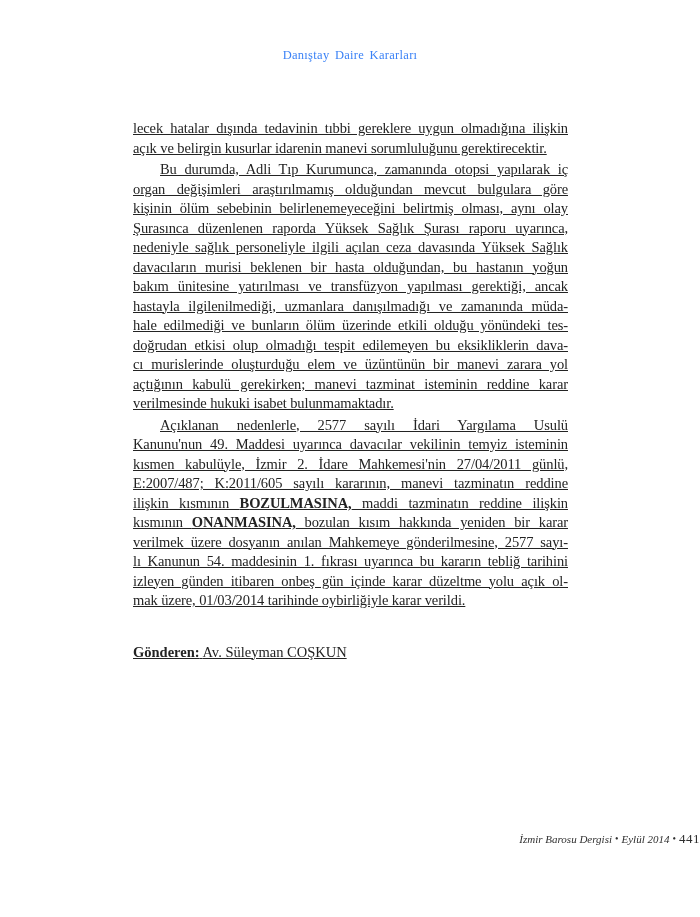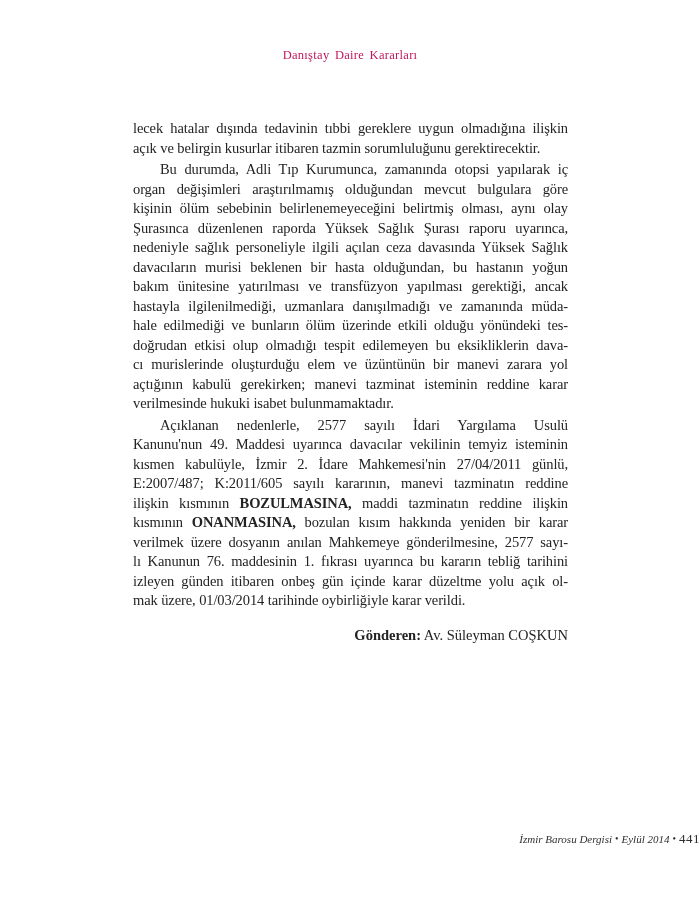--- a/index.html
+++ b/index.html
@@ -18,27 +18,28 @@
   }
   .running-header {
     position: absolute;
     top: 48px;
     left: 0;
     width: 100%;
     text-align: center;
     font-size: 12.5px;
     letter-spacing: 0.3px;
     word-spacing: 2px;
-    color: #be185d;
+    color: #3b82f6;
   }
   .content {
     position: absolute;
     top: 119px;
     left: 133px;
     width: 435px;
+    text-decoration: underline;
   }
   .para + .para {
     margin-top: 2px;
   }
   .line {
     font-size: 14.5px;
     line-height: 19.5px;
     height: 19.5px;
     letter-spacing: -0.1px;
     text-align: justify;
@@ -49,24 +50,23 @@
   .line.last {
     text-align-last: left;
   }
   .para.indent .line:first-child {
     padding-left: 27px;
   }
   .b {
     font-weight: bold;
   }
   .signature {
-    margin-top: 15px;
+    margin-top: 32px;
     font-size: 14.5px;
     line-height: 19.5px;
-    text-align: right;
   }
   .footer {
     position: absolute;
     top: 831px;
     left: 0;
     width: 100%;
     text-align: right;
     font-size: 11px;
     color: #2e2e2e;
   }
@@ -90,21 +90,21 @@
 
 <div class="page">
 
   <div class="running-header">Danıştay Daire Kararları</div>
 
   <div class="content">
 
     <div>
         <div class="para">
           <div class="line">lecek hatalar dışında tedavinin tıbbi gereklere uygun olmadığına ilişkin</div>
-          <div class="line last">açık ve belirgin kusurlar itibaren tazmin sorumluluğunu gerektirecektir.</div>
+          <div class="line last">açık ve belirgin kusurlar idarenin manevi sorumluluğunu gerektirecektir.</div>
         </div>
         <div class="para indent">
           <div class="line">Bu durumda, Adli Tıp Kurumunca, zamanında otopsi yapılarak iç</div>
           <div class="line">organ değişimleri araştırılmamış olduğundan mevcut bulgulara göre</div>
           <div class="line">kişinin ölüm sebebinin belirlenemeyeceğini belirtmiş olması, aynı olay</div>
           <div class="line">Şurasınca düzenlenen raporda Yüksek Sağlık Şurası raporu uyarınca,</div>
           <div class="line">nedeniyle sağlık personeliyle ilgili açılan ceza davasında Yüksek Sağlık</div>
           <div class="line">davacıların murisi beklenen bir hasta olduğundan, bu hastanın yoğun</div>
           <div class="line">bakım ünitesine yatırılması ve transfüzyon yapılması gerektiği, ancak</div>
           <div class="line">hastayla ilgilenilmediği, uzmanlara danışılmadığı ve zamanında müda-</div>
@@ -115,21 +115,21 @@
           <div class="line last">verilmesinde hukuki isabet bulunmamaktadır.</div>
         </div>
         <div class="para indent">
           <div class="line">Açıklanan nedenlerle, 2577 sayılı İdari Yargılama Usulü</div>
           <div class="line">Kanunu'nun 49. Maddesi uyarınca davacılar vekilinin temyiz isteminin</div>
           <div class="line">kısmen kabulüyle, İzmir 2. İdare Mahkemesi'nin 27/04/2011 günlü,</div>
           <div class="line">E:2007/487; K:2011/605 sayılı kararının, manevi tazminatın reddine</div>
           <div class="line"><span>ilişkin kısmının </span><span class="b">BOZULMASINA,</span><span> maddi tazminatın reddine ilişkin</span></div>
           <div class="line"><span>kısmının </span><span class="b">ONANMASINA,</span><span> bozulan kısım hakkında yeniden bir karar</span></div>
           <div class="line">verilmek üzere dosyanın anılan Mahkemeye gönderilmesine, 2577 sayı-</div>
-          <div class="line">lı Kanunun 76. maddesinin 1. fıkrası uyarınca bu kararın tebliğ tarihini</div>
+          <div class="line">lı Kanunun 54. maddesinin 1. fıkrası uyarınca bu kararın tebliğ tarihini</div>
           <div class="line">izleyen günden itibaren onbeş gün içinde karar düzeltme yolu açık ol-</div>
           <div class="line last">mak üzere, 01/03/2014 tarihinde oybirliğiyle karar verildi.</div>
         </div>
       </div>
 
     <div class="signature">
       <span class="b">Gönderen:</span>
       <span>Av. Süleyman COŞKUN</span>
     </div>
 

